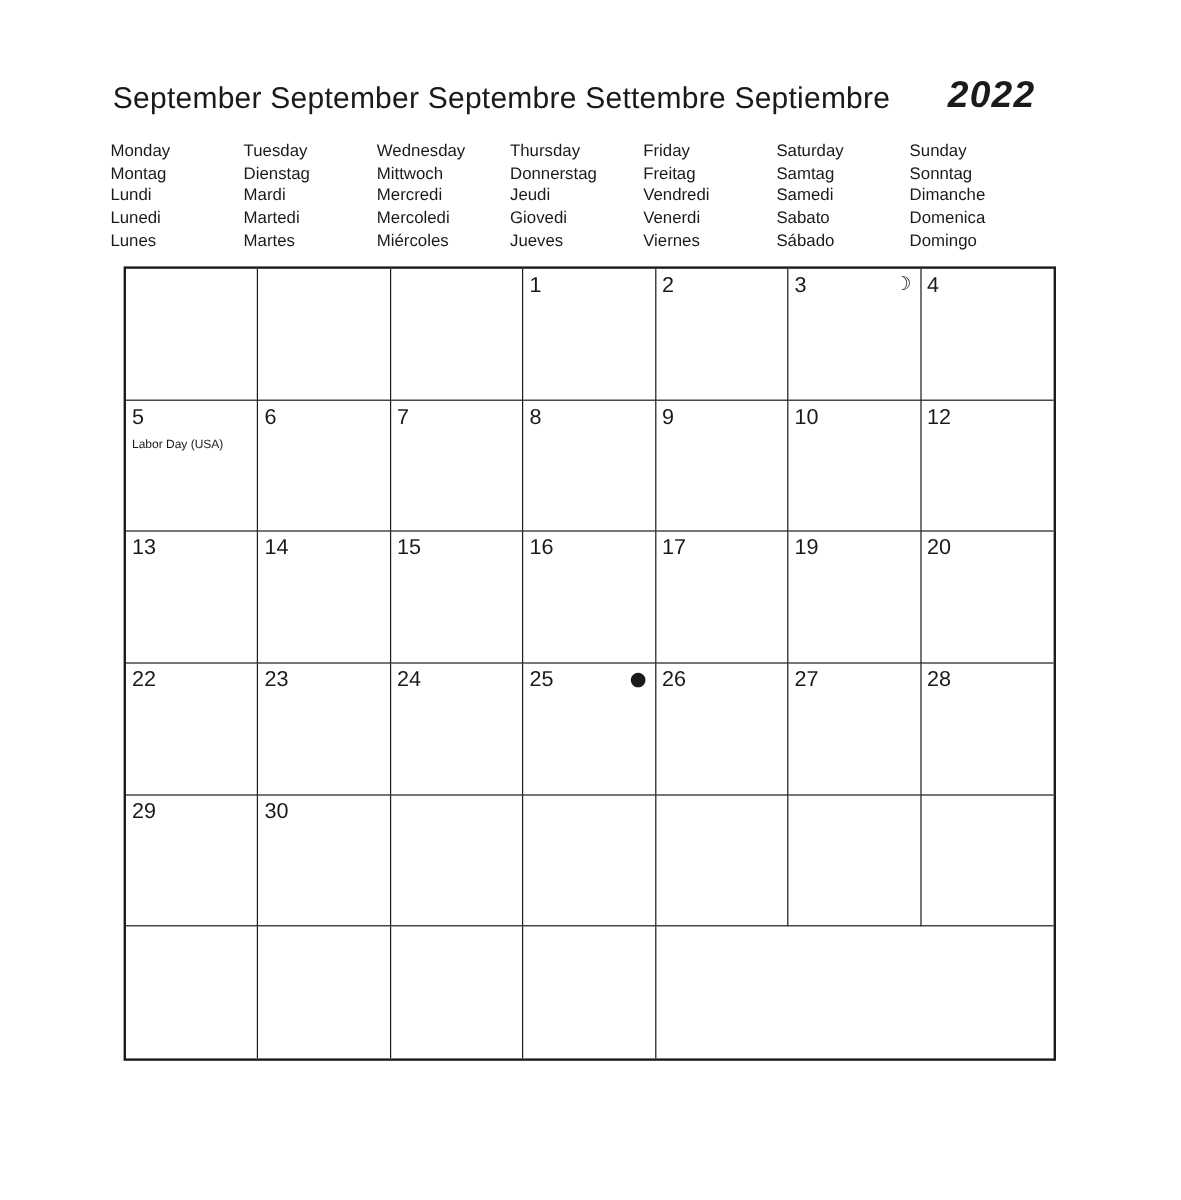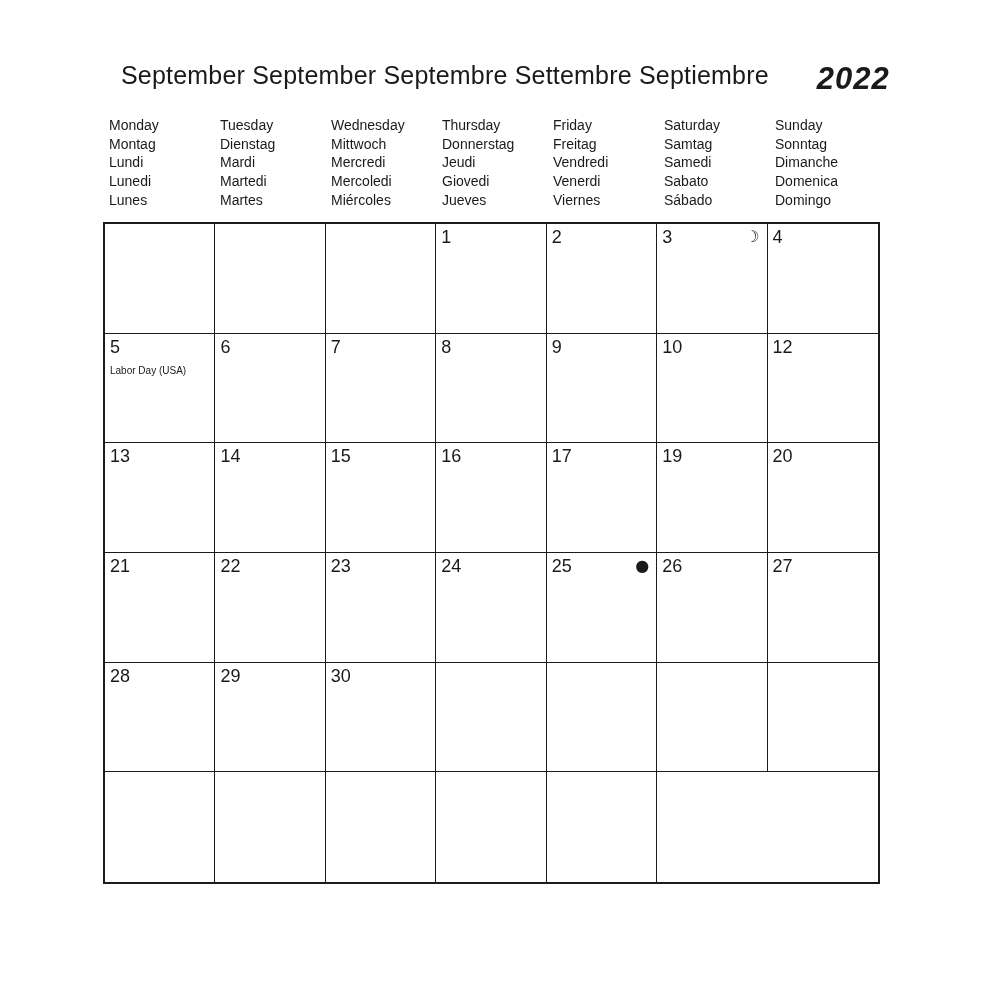--- a/index.html
+++ b/index.html
@@ -7,45 +7,45 @@
     position: relative;
     width: 984px;
     height: 1000px;
     background: #ffffff;
     color: #1a1a1a;
     font-family: "Liberation Sans", "DejaVu Sans", sans-serif;
     overflow: hidden;
   }
   .title-row {
     position: absolute;
-    left: 117px;
+    left: 90px;
     top: 61px;
     width: 777px;
     display: flex;
     justify-content: space-between;
-    align-items: flex-start;
+    align-items: flex-end;
     gap: 48px;
   }
   .title-months {
     font-size: 25px;
     font-weight: 400;
     padding-left: 4px;
     letter-spacing: 0.2px;
     white-space: nowrap;
   }
   .title-year {
     font-size: 31px;
     font-weight: 700;
     padding-right: 5px;
     letter-spacing: 1px;
     font-style: italic;
   }
   .weekday-row {
     position: absolute;
-    left: 105px;
+    left: 88px;
     top: 116px;
     width: 777px;
     display: grid;
     grid-template-columns: repeat(7, 1fr);
   }
   .weekday-col { padding-left: 4px; }
   .weekday-line {
     font-size: 14px;
     line-height: 18.7px;
     white-space: nowrap;
@@ -250,25 +250,20 @@
           <span class="day-num">19</span>
         </div>
       </div>
       <div class="day-cell">
         <div class="cell-top">
           <span class="day-num">20</span>
         </div>
       </div>
       <div class="day-cell">
         <div class="cell-top">
-          <span class="day-num">21</span>
-        </div>
-      </div>
-      <div class="day-cell">
-        <div class="cell-top">
           <span class="day-num">22</span>
         </div>
       </div>
       <div class="day-cell">
         <div class="cell-top">
           <span class="day-num">23</span>
         </div>
       </div>
       <div class="day-cell">
         <div class="cell-top">

